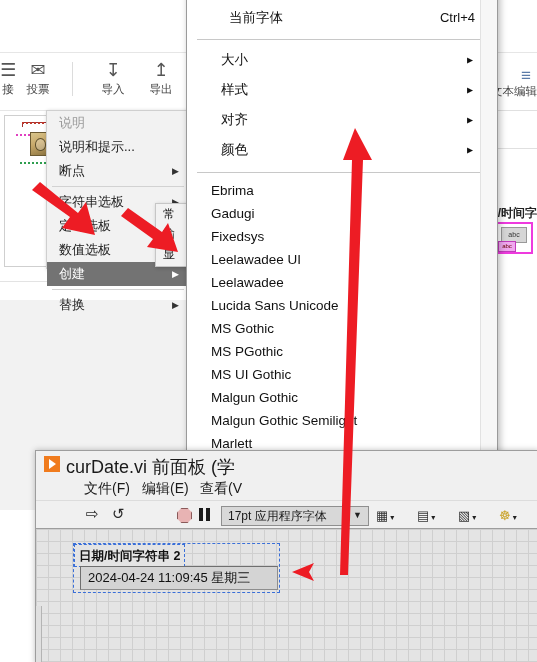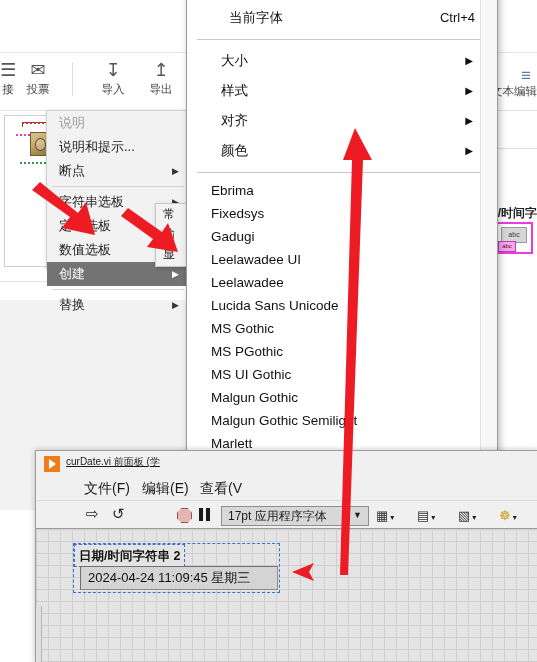--- a/index.html
+++ b/index.html
@@ -65,35 +65,35 @@
   #ctxsub{left:155px;top:203px;width:40px;height:62px;background:#f2f2f2;
     border:1px solid #c6c6c6;box-shadow:1px 1px 4px rgba(0,0,0,.2);}
   #ctxsub .si{height:20px;line-height:20px;padding-left:7px;font-size:12px;color:#1b1b1b;white-space:nowrap;}
 
   
   #fontmenu{left:186px;top:-10px;width:310px;height:516px;background:#ffffff;
     border:1px solid #9a9a9a;box-shadow:2px 2px 7px rgba(0,0,0,.28);}
   .fm-top{position:relative;height:30px;line-height:30px;padding-left:42px;font-size:13.5px;color:#111;}
   .fm-top .acc{position:absolute;right:22px;top:0;font-size:13px;color:#111;}
   .fm-sep{height:1px;background:#c8c8c8;margin:6px 14px 6px 10px;}
-  .fm-item{position:relative;height:30px;line-height:30px;padding-left:34px;font-size:13.5px;color:#111;}
+  .fm-item{position:relative;height:30px;line-height:30px;padding-left:34px;font-size:13.5px;color:#111;font-family:Liberation Mono, monospace;}
   .fm-item .arw{position:absolute;right:24px;top:0;font-size:10px;color:#111;}
   .fl{position:relative;height:23px;line-height:23px;padding-left:24px;font-size:13.5px;color:#111;white-space:nowrap;}
   .fl.sel{background:#0a7bd6;color:#ffffff;}
   #fm-scroll{position:absolute;right:0;top:0;width:16px;height:100%;background:#f7f7f7;border-left:1px solid #e2e2e2;}
   #fm-scroll .dn{position:absolute;bottom:2px;left:0;width:16px;text-align:center;font-size:11px;color:#4a4a4a;}
 
   
   #lv{left:35px;top:450px;width:502px;height:212px;background:#f0f0f0;
     border:1px solid #9d9d9d;box-shadow:0 0 6px rgba(0,0,0,.25);}
   #lv-title{position:absolute;left:0;top:0;width:100%;height:26px;background:#f0f0f0;}
   #lv-icon{position:absolute;left:8px;top:5px;width:16px;height:16px;background:#f07b1d;}
   #lv-icon:after{content:"";position:absolute;left:5px;top:3px;border-left:7px solid #fff;
     border-top:5px solid transparent;border-bottom:5px solid transparent;}
-  #lv-title-txt{position:absolute;left:30px;top:4px;font-size:10px;color:#1a1a1a;white-space:nowrap;text-decoration:underline;}
+  #lv-title-txt{position:absolute;left:30px;top:4px;font-size:18px;color:#1a1a1a;white-space:nowrap;}
   #lv-menu{position:absolute;left:0;top:26px;width:100%;height:23px;background:#f0f0f0;}
   #lv-menu .mi{position:absolute;top:3px;font-size:14px;color:#1a1a1a;white-space:nowrap;margin-left:40px;}
   #lv-tb{position:absolute;left:0;top:49px;width:100%;height:27px;background:#f0f0f0;
     border-top:1px solid #dcdcdc;}
   #lv-tb .tic{position:absolute;top:4px;font-size:15px;color:#2a2a2a;}
   #stop-btn{position:absolute;left:141px;top:7px;width:13px;height:13px;background:#e8b3b3;
     border:1px solid #8a5a5a;
     clip-path:polygon(30% 0,70% 0,100% 30%,100% 70%,70% 100%,30% 100%,0 70%,0 30%);}
   #pause-btn{position:absolute;left:163px;top:7px;width:12px;height:13px;}
   #pause-btn i{position:absolute;top:0;width:4px;height:13px;background:#1a1a1a;}
@@ -235,22 +235,22 @@
     <span class="arw">▶</span>
   </div>
   <div class="fm-item">
     <span>颜色</span>
     <span class="arw">▶</span>
   </div>
   <div class="fm-sep"></div>
 
   <div id="font-list">
       <div class="fl">Ebrima</div>
+      <div class="fl">Gadugi</div>
       <div class="fl">Fixedsys</div>
-      <div class="fl">Gadugi</div>
       <div class="fl">Leelawadee UI</div>
       <div class="fl">Leelawadee</div>
       <div class="fl">Lucida Sans Unicode</div>
       <div class="fl">MS Gothic</div>
       <div class="fl">MS PGothic</div>
       <div class="fl">MS UI Gothic</div>
       <div class="fl">Malgun Gothic</div>
       <div class="fl">Malgun Gothic Semilight</div>
       <div class="fl">Marlett</div>
       <div class="fl">Microsoft JhengHei</div>

